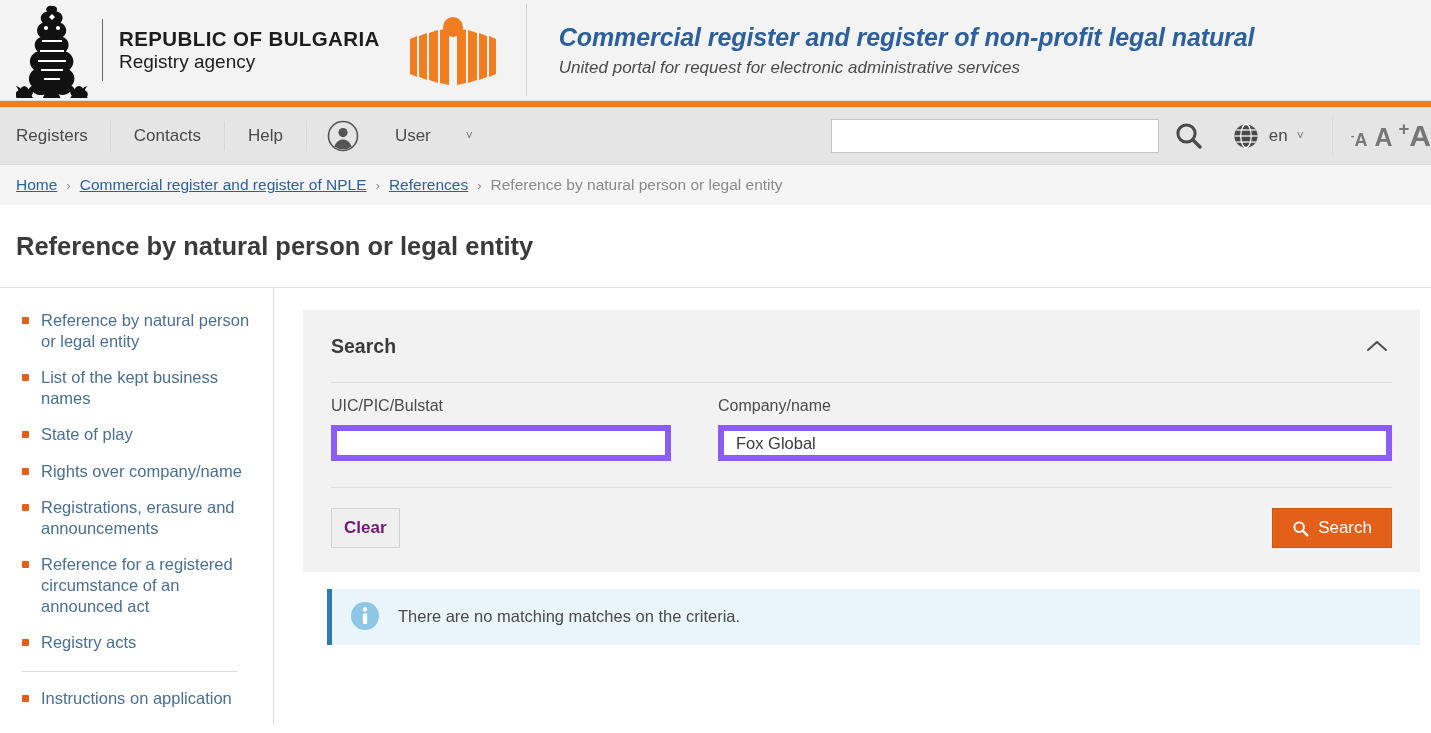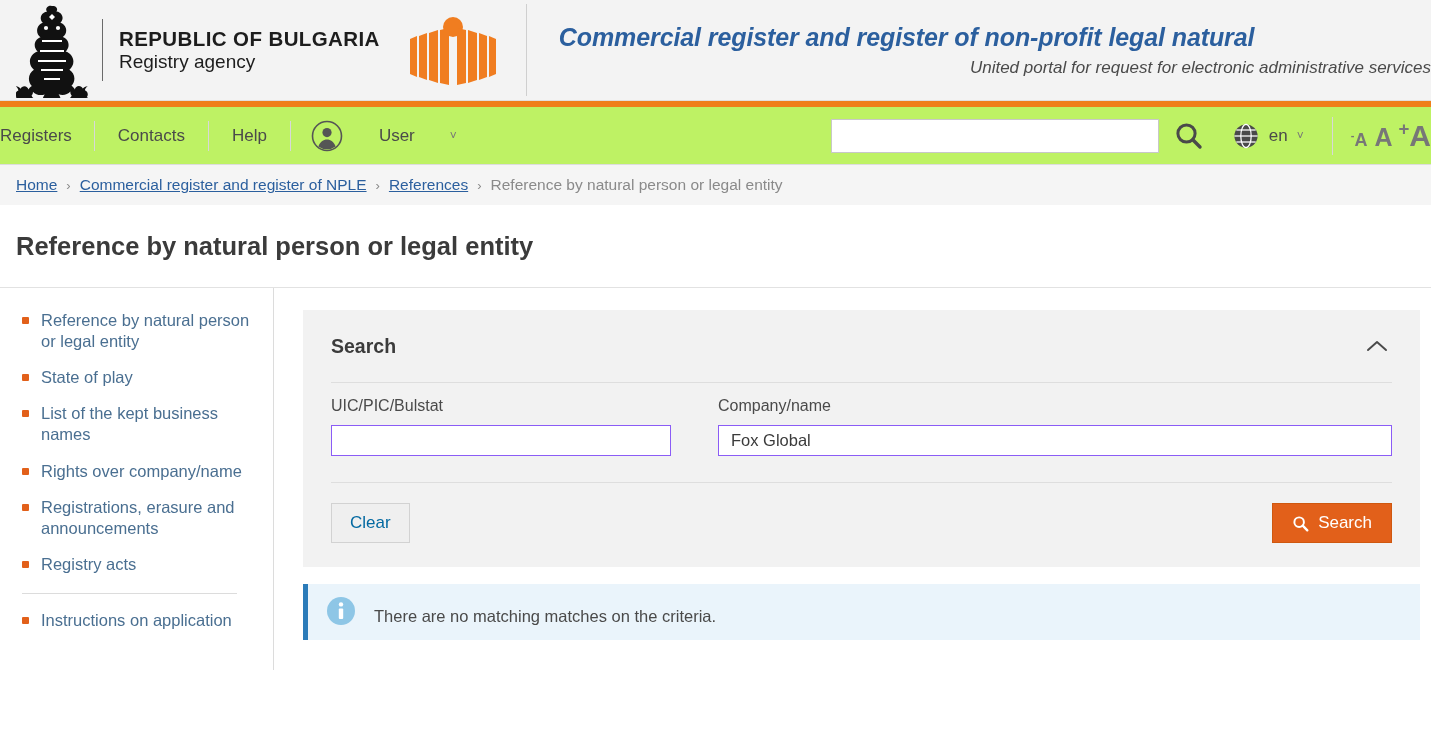--- a/index.html
+++ b/index.html
@@ -76,38 +76,38 @@
     color: #2b5f9e;
     letter-spacing: -0.1px;
     white-space: nowrap;
   }
   .header-subtitle {
     font-size: 17px;
     font-style: italic;
     color: #4a4a4a;
     margin-top: 6px;
     white-space: nowrap;
-    text-align: right;
   }
 
   
   .orange-rule {
     height: 6px;
     background: #ef7f1a;
     border-top: 1px solid #e0e0e0;
   }
 
   
   .nav-bar {
     height: 58px;
-    background: #bef264;
+    background: #e5e5e5;
     display: flex;
     align-items: center;
     border-bottom: 1px solid #dddddd;
     box-sizing: border-box;
+    padding-left: 16px;
   }
   .nav-link {
     font-size: 17px;
     color: #4a4a4a;
     padding: 0 23px;
     cursor: pointer;
     white-space: nowrap;
   }
   .nav-link:first-child { padding-left: 0; padding-right: 22px; }
   .nav-sep {
@@ -353,21 +353,21 @@
   .field-col-right { flex: 1 1 auto; margin-left: 26px; min-width: 0; }
   .field-label {
     font-size: 16px;
     color: #4a4a4a;
     margin-bottom: 10px;
   }
   .field-input {
     width: 100%;
     height: 31px;
     box-sizing: border-box;
-    border: 1px solid #8b5cf6;
+    border: 6px solid #8b5cf6;
     background: #ffffff;
     font-family: inherit;
     font-size: 16.5px;
     color: #3b3b3b;
     padding: 12px 12px;
     outline: none;
   }
   .actions-sep {
     height: 1px;
     background: #dedede;
@@ -376,23 +376,24 @@
     display: flex;
     align-items: center;
     justify-content: space-between;
     padding: 20px 0 24px 0;
   }
   .btn-clear {
     background: #efefef;
     border: 1px solid #d2d2d2;
     font-family: inherit;
     font-size: 17px;
-    color: #0369a1;
-    padding: 9px 18px;
-    cursor: pointer;
+    color: #701a75;
+    padding: 9px 12px;
+    cursor: pointer;
+    font-weight: bold;
   }
   .btn-search {
     background: #e2601a;
     border: 1px solid #cf580f;
     font-family: inherit;
     font-size: 17px;
     color: #ffffff;
     padding: 9px 19px;
     cursor: pointer;
     display: flex;
@@ -403,23 +404,24 @@
     display: flex;
     align-items: center;
   }
 
   
   .info-box {
     margin-top: 17px;
     background: #eaf4fb;
     border-left: 5px solid #2b7bb9;
     display: flex;
-    align-items: flex-end;
+    align-items: center;
     padding: 12px 0 14px 18px;
     box-sizing: border-box;
+    margin-left: 24px;
   }
   .info-icon { width: 30px; height: 30px; flex: 0 0 auto; }
   .info-text {
     font-size: 16.5px;
     color: #4a4a4a;
     margin-left: 18px;
   }
 </style>
 </head>
 <body>
@@ -542,33 +544,37 @@
 
 <div class="content-row">
 
   <div class="sidebar">
     <div class="side-item">
       <span class="side-bullet"></span>
       <span class="side-label">Reference by natural person or legal entity</span>
     </div>
     <div class="side-item">
       <span class="side-bullet"></span>
+      <span class="side-label">List of the kept business names</span>
+    </div>
+    <div class="side-item">
+      <span class="side-bullet"></span>
       <span class="side-label">State of play</span>
     </div>
     <div class="side-item">
       <span class="side-bullet"></span>
-      <span class="side-label">List of the kept business names</span>
-    </div>
-    <div class="side-item">
-      <span class="side-bullet"></span>
       <span class="side-label">Rights over company/name</span>
     </div>
     <div class="side-item">
       <span class="side-bullet"></span>
       <span class="side-label">Registrations, erasure and announcements</span>
+    </div>
+    <div class="side-item">
+      <span class="side-bullet"></span>
+      <span class="side-label">Reference for a registered circumstance of an announced act</span>
     </div>
     <div class="side-item">
       <span class="side-bullet"></span>
       <span class="side-label">Registry acts</span>
     </div>
 
     <div class="side-divider"></div>
 
     <div class="side-item">
       <span class="side-bullet"></span>

